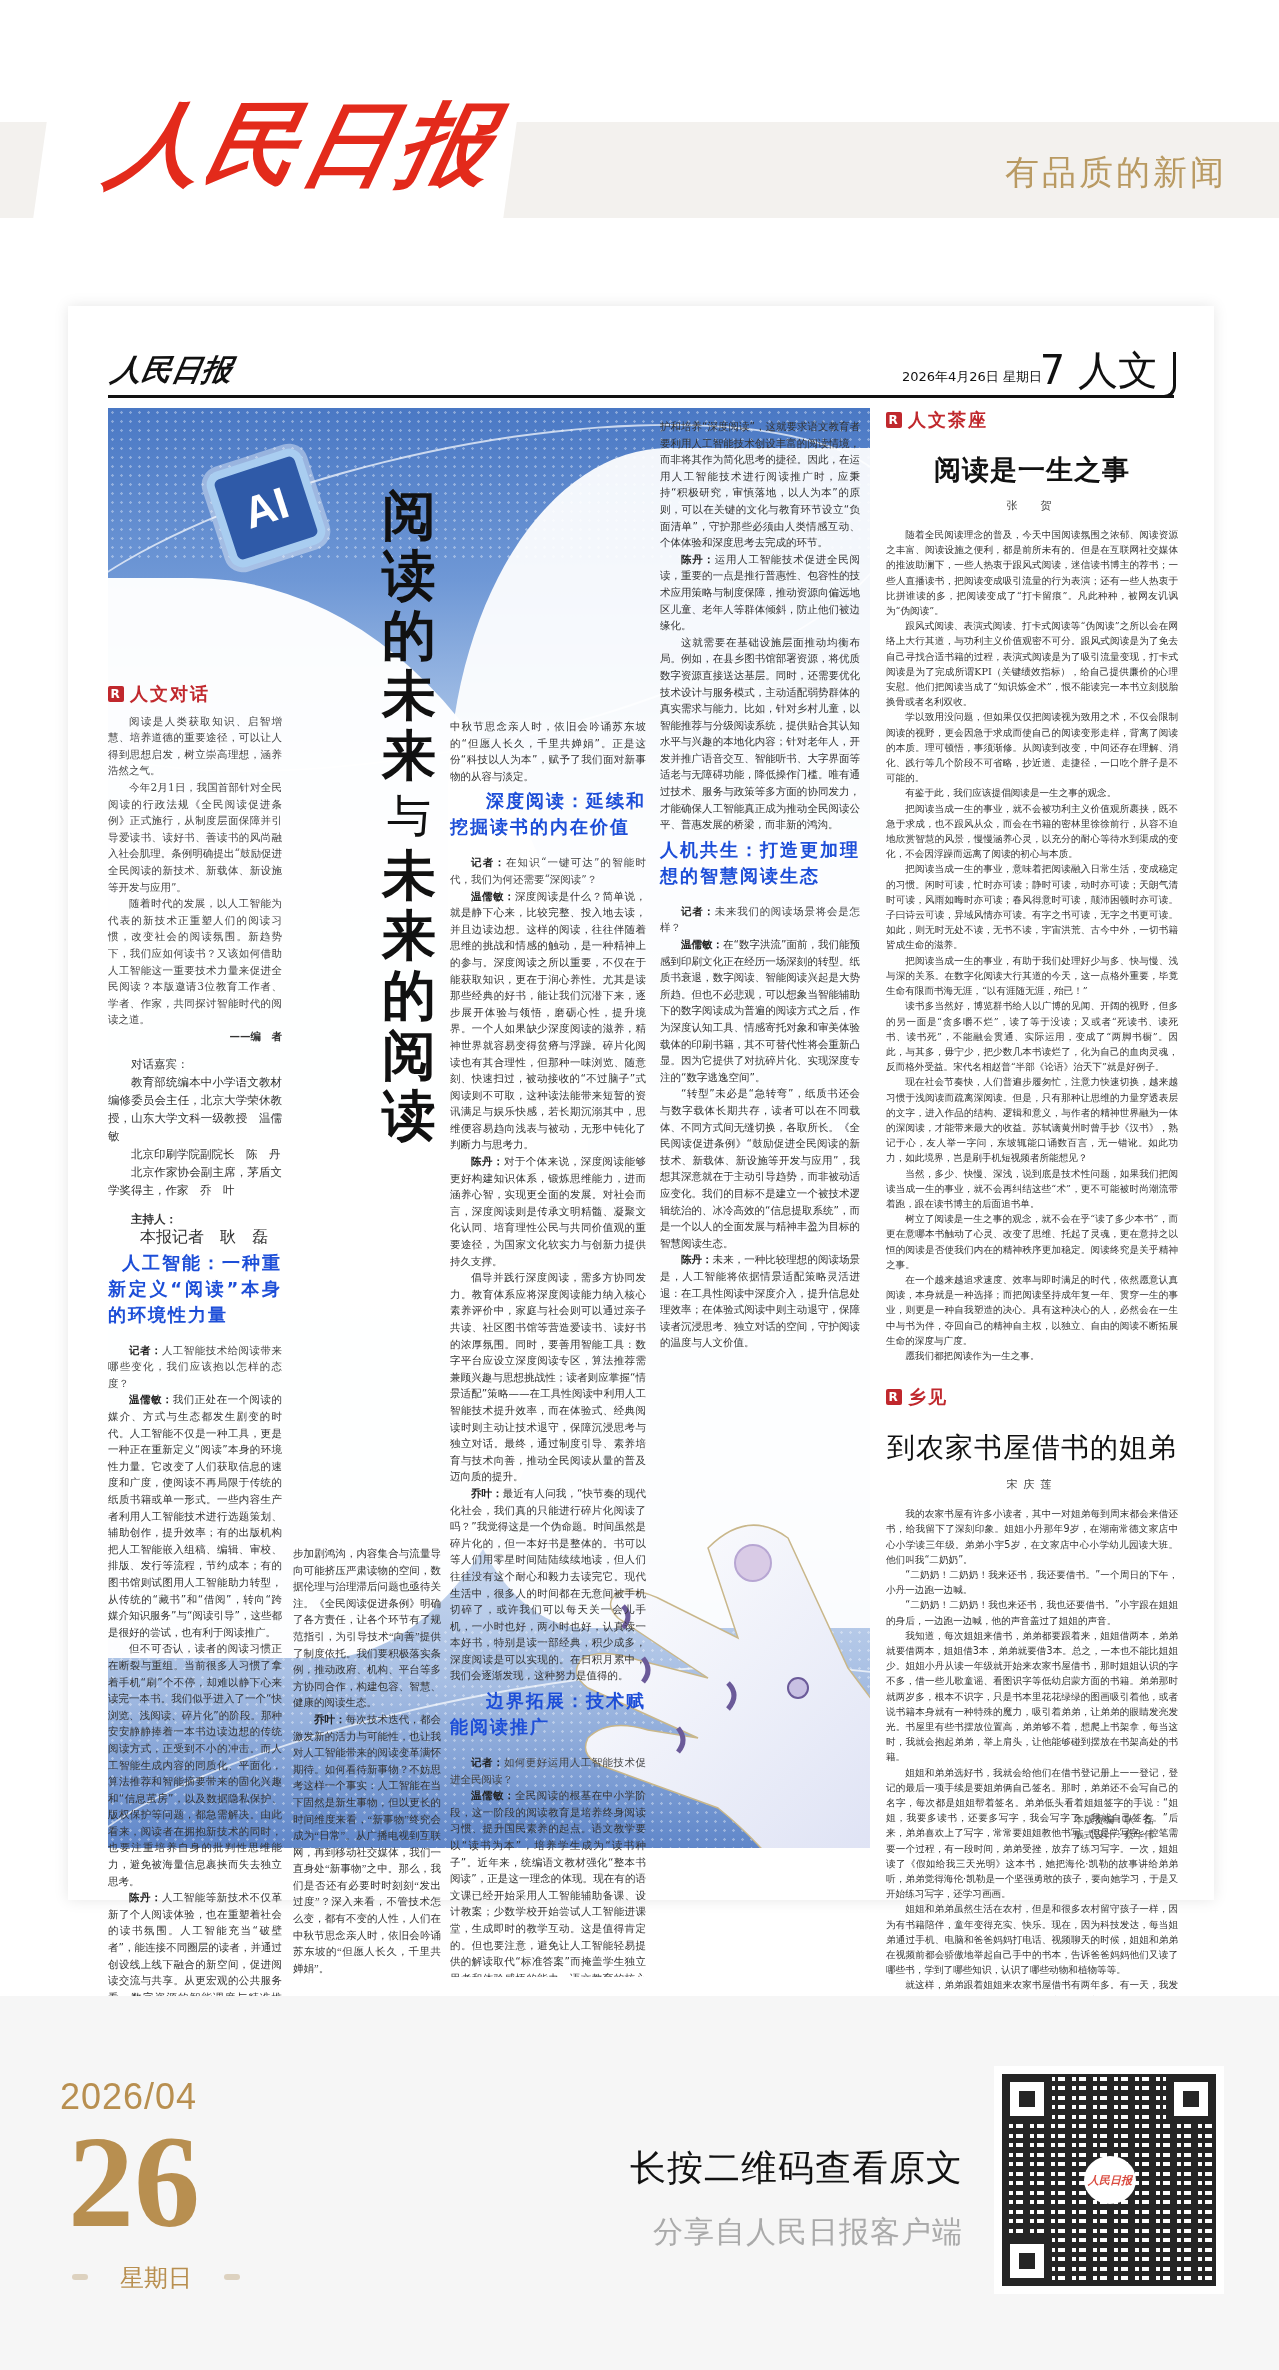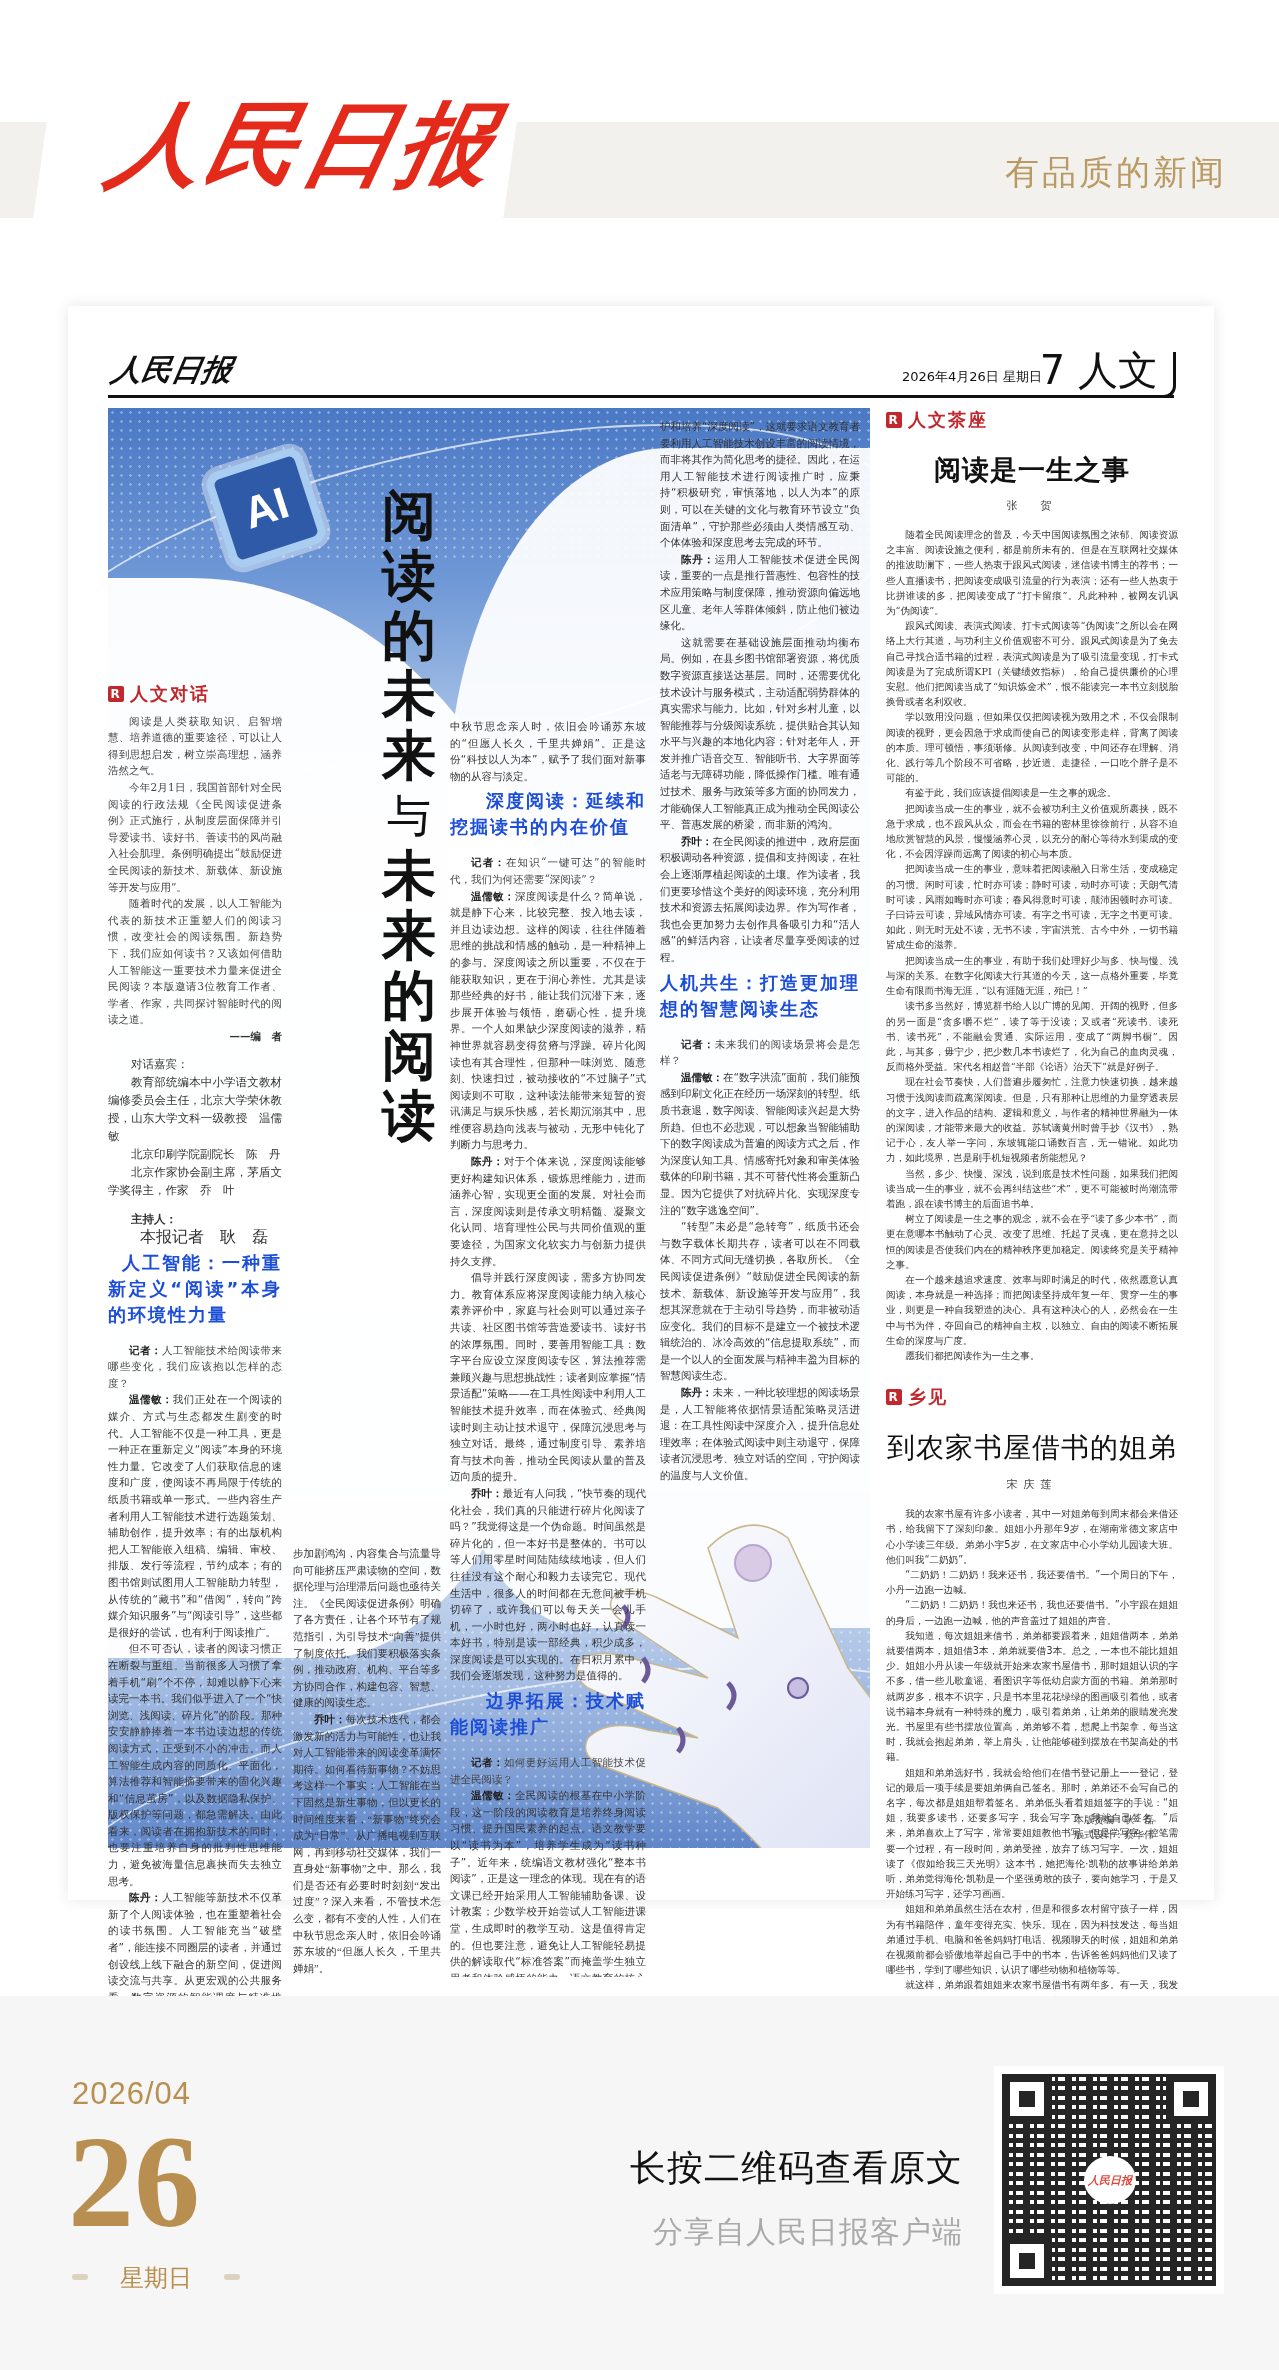--- a/index.html
+++ b/index.html
@@ -57,21 +57,21 @@
   .right .art-title.sans { font-family: "DejaVu Sans", sans-serif; font-weight: normal; font-size: 28px; }
   .right .author { text-align: center; font-size: 11px; color: #444; margin-bottom: 14px; letter-spacing: 6px; }
   .right .body { font-size: 9.6px; line-height: 15.2px; color: #333; text-align: justify; }
   .right .body p { text-indent: 2em; }
   .right .body.serif { font-family: "DejaVu Serif", serif; }
   .note { font-size: 9.6px; line-height: 15px; font-weight: bold; color: #333; padding-left: 2em; margin-top: 2px; text-indent: 2em; }
   .credits { position: absolute; right: 60px; bottom: 58px; font-size: 10px; line-height: 15px; color: #444; text-align: left; }
 
   
   .footer { position: absolute; left: 0; top: 1996px; width: 1279px; height: 374px; background: #f6f6f6; }
-  .f-ym { position: absolute; left: 72px; top: 80px; font-size: 31px; color: #b88f50; font-family: "Liberation Sans", sans-serif; letter-spacing: 1px; }
+  .f-ym { position: absolute; left: 60px; top: 80px; font-size: 36px; color: #b88f50; font-family: "Liberation Sans", sans-serif; letter-spacing: 1px; }
   .f-day { position: absolute; left: 68px; top: 120px; font-size: 132px; color: #b88f50; font-family: "Liberation Serif", serif; font-weight: bold; line-height: 1; }
   .f-week { position: absolute; left: 70px; top: 266px; width: 172px; text-align: center; font-size: 24px; color: #b88f50; }
   .f-week::before, .f-week::after { content: ""; position: absolute; top: 12px; width: 16px; height: 6px; border-radius: 3px; background: #ddd2c0; }
   .f-week::before { left: 2px; } .f-week::after { right: 2px; }
   .f-cta { position: absolute; right: 316px; top: 148px; font-size: 36px; color: #111; letter-spacing: 1px; }
   .f-sub { position: absolute; right: 316px; top: 216px; font-size: 30px; color: #aaaaaa; letter-spacing: 1px; }
   .qr { position: absolute; left: 994px; top: 70px; width: 230px; height: 228px; background: #fff; padding: 8px; }
   .qr-grid { width: 214px; height: 212px;
     background-image:
       repeating-linear-gradient(90deg, #000 0 7px, transparent 7px 11px, #000 11px 14px, transparent 14px 21px),
@@ -184,21 +184,20 @@
       <span>能阅读推广</span>
     </h3>
     <p class="q"><span class="spk">记者：</span><span>如何更好运用人工智能技术促进全民阅读？</span></p>
     <p style="max-height:190px;overflow:hidden"><span class="spk">温儒敏：</span><span>全民阅读的根基在中小学阶段，这一阶段的阅读教育是培养终身阅读习惯、提升国民素养的起点。语文教学要以“读书为本”，培养学生成为“读书种子”。近年来，统编语文教材强化“整本书阅读”，正是这一理念的体现。现在有的语文课已经开始采用人工智能辅助备课、设计教案；少数学校开始尝试人工智能进课堂，生成即时的教学互动。这是值得肯定的。但也要注意，避免让人工智能轻易提供的解读取代“标准答案”而掩盖学生独立思考和体验感悟的能力。语文教育的核心使命不仅是教授如何使用阅读工具，更是守</span></p>
   </div>
 
   <div class="col col-d" style="top:112px">
     <p style="text-indent:0"><span>护和培养“深度阅读”，这就要求语文教育者要利用人工智能技术创设丰富的阅读情境，而非将其作为简化思考的捷径。因此，在运用人工智能技术进行阅读推广时，应秉持“积极研究，审慎落地，以人为本”的原则，可以在关键的文化与教育环节设立“负面清单”，守护那些必须由人类情感互动、个体体验和深度思考去完成的环节。</span></p>
     <p><span class="spk">陈丹：</span><span>运用人工智能技术促进全民阅读，重要的一点是推行普惠性、包容性的技术应用策略与制度保障，推动资源向偏远地区儿童、老年人等群体倾斜，防止他们被边缘化。</span></p>
     <p><span>这就需要在基础设施层面推动均衡布局。例如，在县乡图书馆部署资源，将优质数字资源直接送达基层。同时，还需要优化技术设计与服务模式，主动适配弱势群体的真实需求与能力。比如，针对乡村儿童，以智能推荐与分级阅读系统，提供贴合其认知水平与兴趣的本地化内容；针对老年人，开发并推广语音交互、智能听书、大字界面等适老与无障碍功能，降低操作门槛。唯有通过技术、服务与政策等多方面的协同发力，才能确保人工智能真正成为推动全民阅读公平、普惠发展的桥梁，而非新的鸿沟。</span></p>
-    <p><span class="spk">乔叶：</span><span>在全民阅读的推进中，政府层面积极调动各种资源，提倡和支持阅读，在社会上逐渐厚植起阅读的土壤。作为读者，我们更要珍惜这个美好的阅读环境，充分利用技术和资源去拓展阅读边界。作为写作者，我也会更加努力去创作具备吸引力和“活人感”的鲜活内容，让读者尽量享受阅读的过程。</span></p>
     <h3>
       <span class="l1">人机共生：打造更加理</span>
       <span>想的智慧阅读生态</span>
     </h3>
     <p class="q"><span class="spk">记者：</span><span>未来我们的阅读场景将会是怎样？</span></p>
     <p><span class="spk">温儒敏：</span><span>在“数字洪流”面前，我们能预感到印刷文化正在经历一场深刻的转型。纸质书衰退，数字阅读、智能阅读兴起是大势所趋。但也不必悲观，可以想象当智能辅助下的数字阅读成为普遍的阅读方式之后，作为深度认知工具、情感寄托对象和审美体验载体的印刷书籍，其不可替代性将会重新凸显。因为它提供了对抗碎片化、实现深度专注的“数字逃逸空间”。</span></p>
     <p><span>“转型”未必是“急转弯”，纸质书还会与数字载体长期共存，读者可以在不同载体、不同方式间无缝切换，各取所长。《全民阅读促进条例》“鼓励促进全民阅读的新技术、新载体、新设施等开发与应用”，我想其深意就在于主动引导趋势，而非被动适应变化。我们的目标不是建立一个被技术逻辑统治的、冰冷高效的“信息提取系统”，而是一个以人的全面发展与精神丰盈为目标的智慧阅读生态。</span></p>
     <p style="max-height:120px;overflow:hidden"><span class="spk">陈丹：</span><span>未来，一种比较理想的阅读场景是，人工智能将依据情景适配策略灵活进退：在工具性阅读中深度介入，提升信息处理效率；在体验式阅读中则主动退守，保障读者沉浸思考、独立对话的空间，守护阅读的温度与人文价值。</span></p>
   </div>
 

